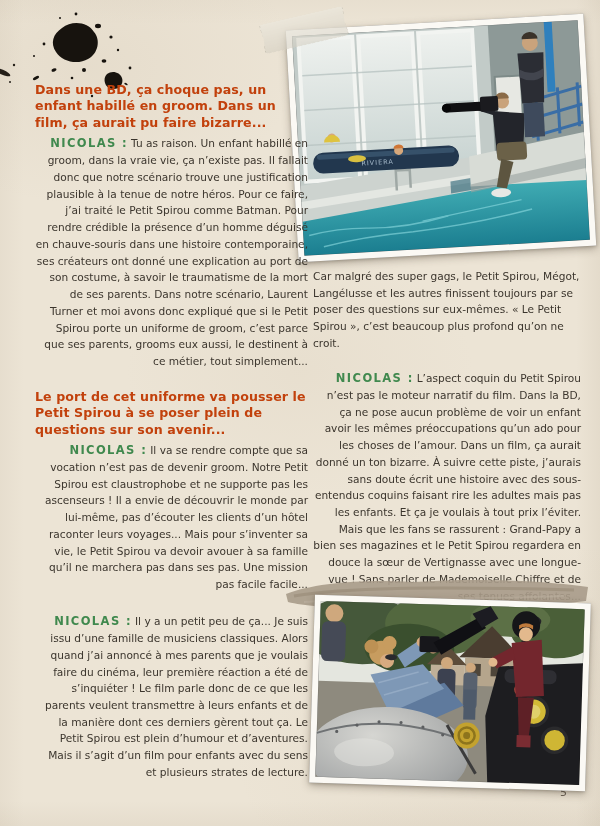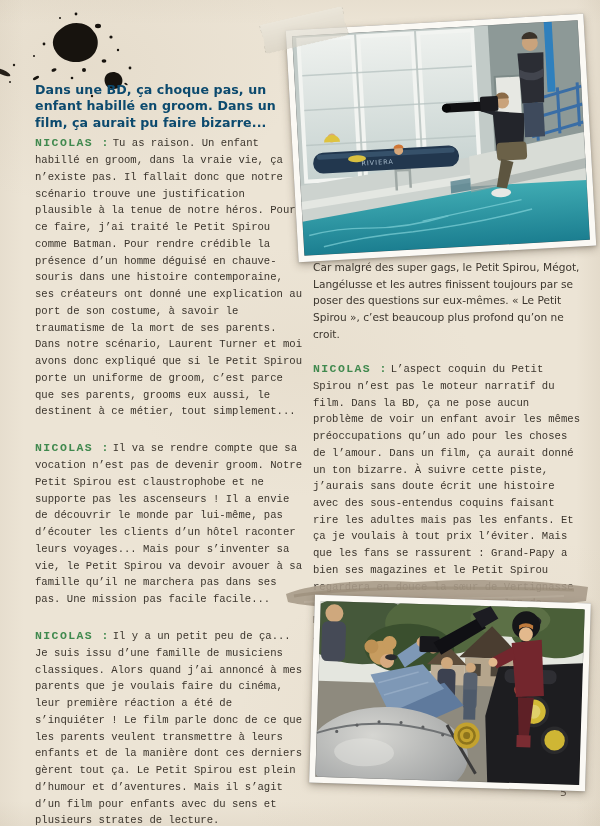--- a/index.html
+++ b/index.html
@@ -14,30 +14,30 @@
       radial-gradient(ellipse 400px 300px at 85% 90%, rgba(160,140,110,0.08), transparent 70%),
       radial-gradient(ellipse 250px 180px at 50% 45%, rgba(200,185,160,0.12), transparent 70%),
       linear-gradient(90deg, rgba(120,100,70,0.05) 0%, rgba(0,0,0,0) 4%, rgba(0,0,0,0) 96%, rgba(120,100,70,0.07) 100%),
       linear-gradient(180deg, rgba(120,100,70,0.04) 0%, rgba(0,0,0,0) 3%, rgba(0,0,0,0) 97%, rgba(120,100,70,0.06) 100%);
   }
   .page { position:absolute; inset:0; }
 
   
   .col { position:absolute; color:#3b352d; font-size:10.6px; line-height:1.58; }
   .col-left  { left:35px;  top:82px;  width:273px; }
-  .col-right { left:313px; top:259px; width:268px; }
+  .col-right { left:313px; top:268px; width:268px; }
   .question {
-    color:#0c4a6e;
+    color:#c2410c;
     font-weight:bold;
     font-size:12.6px;
     line-height:1.3;
     margin-bottom:3px;
     letter-spacing:0.1px;
   }
-  .answer { margin-bottom:19px; text-align:left;font-family:Liberation Mono, monospace; }
+  .answer { margin-bottom:19px; text-align:right; }
   .speaker {
     color:#40894e;
     font-weight:bold;
     font-size:11.5px;
     letter-spacing:1.4px;
     margin-right:3px;
   }
   .continuation { margin-bottom:17px; }
 
   
@@ -195,20 +195,21 @@
       </g>
       <rect x="0" y="0" width="286" height="220" fill="none" stroke="#00000022" stroke-width="1"></rect>
     </svg>
   </div>
   <div class="tape"></div>
 
   <div class="col col-left">
     <p class="question">Dans une BD, ça choque pas, un enfant habillé en groom. Dans un film, ça aurait pu faire bizarre...</p>
     <p class="answer"><span class="speaker">NICOLAS :</span><span>Tu as raison. Un enfant habillé en groom, dans la vraie vie, ça n’existe pas. Il fallait donc que notre scénario trouve une justification plausible à la tenue de notre héros. Pour ce faire, j’ai traité le Petit Spirou comme Batman. Pour rendre crédible la présence d’un homme déguisé en chauve-souris dans une histoire contemporaine, ses créateurs ont donné une explication au port de son costume, à savoir le traumatisme de la mort de ses parents. Dans notre scénario, Laurent Turner et moi avons donc expliqué que si le Petit Spirou porte un uniforme de groom, c’est parce que ses parents, grooms eux aussi, le destinent à ce métier, tout simplement...</span></p>
 
+    <p class="question">Le port de cet uniforme va pousser le Petit Spirou à se poser plein de questions sur son avenir...</p>
     <p class="answer"><span class="speaker">NICOLAS :</span><span>Il va se rendre compte que sa vocation n’est pas de devenir groom. Notre Petit Spirou est claustrophobe et ne supporte pas les ascenseurs ! Il a envie de découvrir le monde par lui-même, pas d’écouter les clients d’un hôtel raconter leurs voyages... Mais pour s’inventer sa vie, le Petit Spirou va devoir avouer à sa famille qu’il ne marchera pas dans ses pas. Une mission pas facile facile...</span></p>
 
     <p class="answer"><span class="speaker">NICOLAS :</span><span>Il y a un petit peu de ça... Je suis issu d’une famille de musiciens classiques. Alors quand j’ai annoncé à mes parents que je voulais faire du cinéma, leur première réaction a été de s’inquiéter ! Le film parle donc de ce que les parents veulent transmettre à leurs enfants et de la manière dont ces derniers gèrent tout ça. Le Petit Spirou est plein d’humour et d’aventures. Mais il s’agit d’un film pour enfants avec du sens et plusieurs strates de lecture.</span></p>
 
   </div>
 
   <div class="col col-right">
     <p class="continuation">Car malgré des super gags, le Petit Spirou, Mégot, Langélusse et les autres finissent toujours par se poser des questions sur eux-mêmes. « Le Petit Spirou », c’est beaucoup plus profond qu’on ne croit.</p>
     <p class="answer"><span class="speaker">NICOLAS :</span><span>L’aspect coquin du Petit Spirou n’est pas le moteur narratif du film. Dans la BD, ça ne pose aucun problème de voir un enfant avoir les mêmes préoccupations qu’un ado pour les choses de l’amour. Dans un film, ça aurait donné un ton bizarre. À suivre cette piste, j’aurais sans doute écrit une histoire avec des sous-entendus coquins faisant rire les adultes mais pas les enfants. Et ça je voulais à tout prix l’éviter. Mais que les fans se rassurent : Grand-Papy a bien ses magazines et le Petit Spirou regardera en douce la sœur de Vertignasse avec une longue-vue ! Sans parler de Mademoiselle Chiffre et de ses tenues affolantes...</span></p>
   </div>

